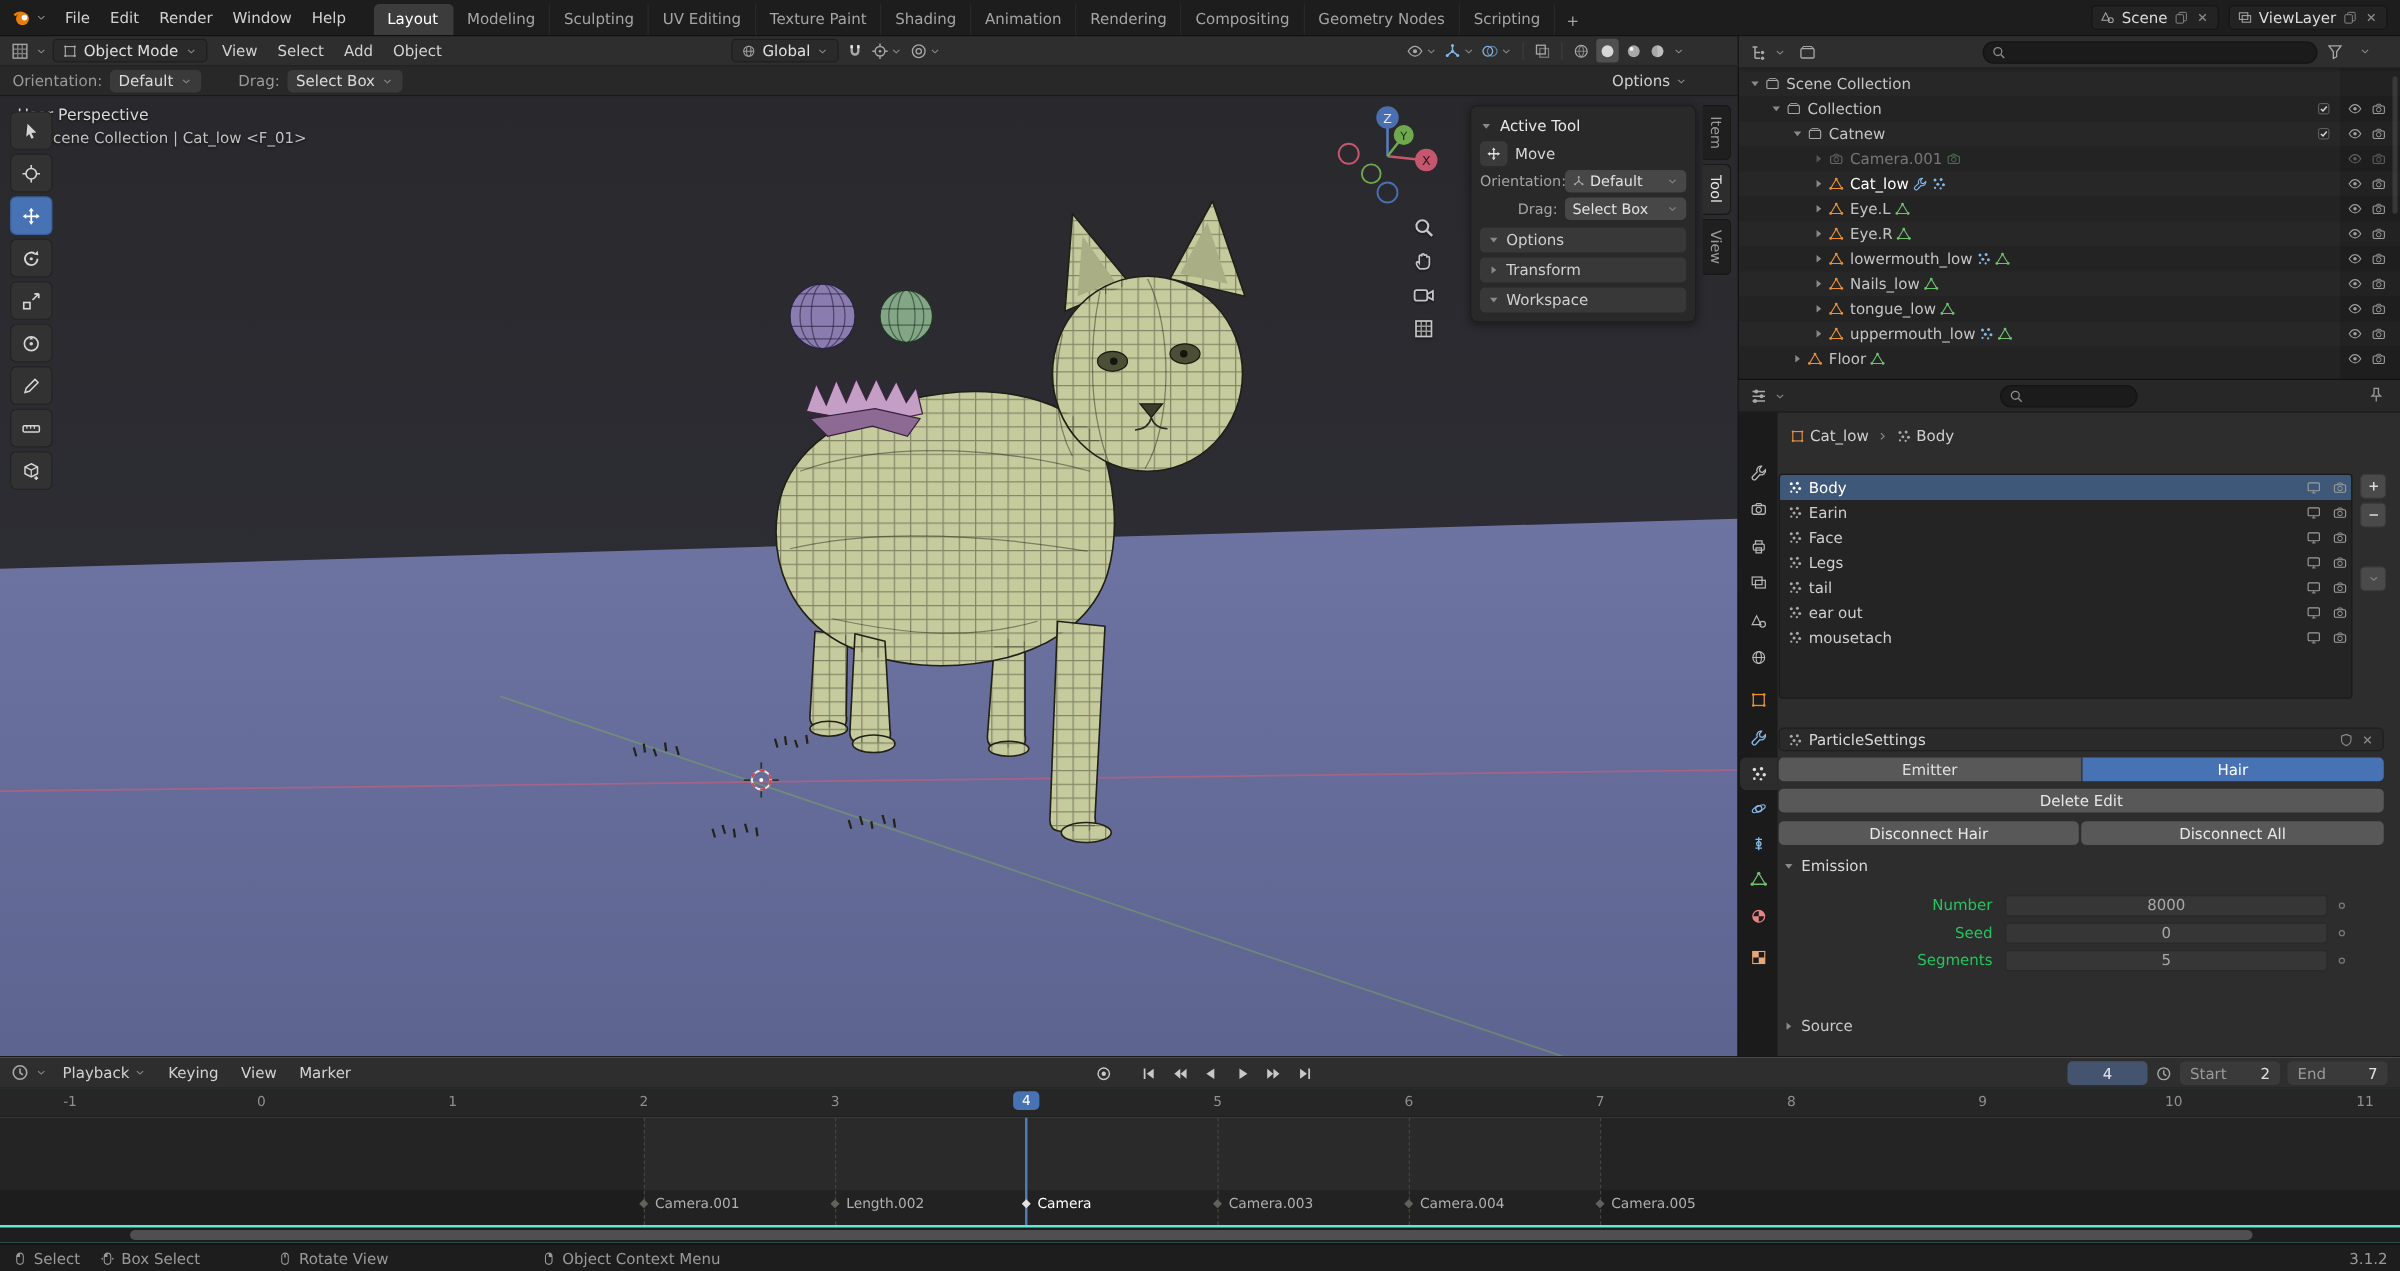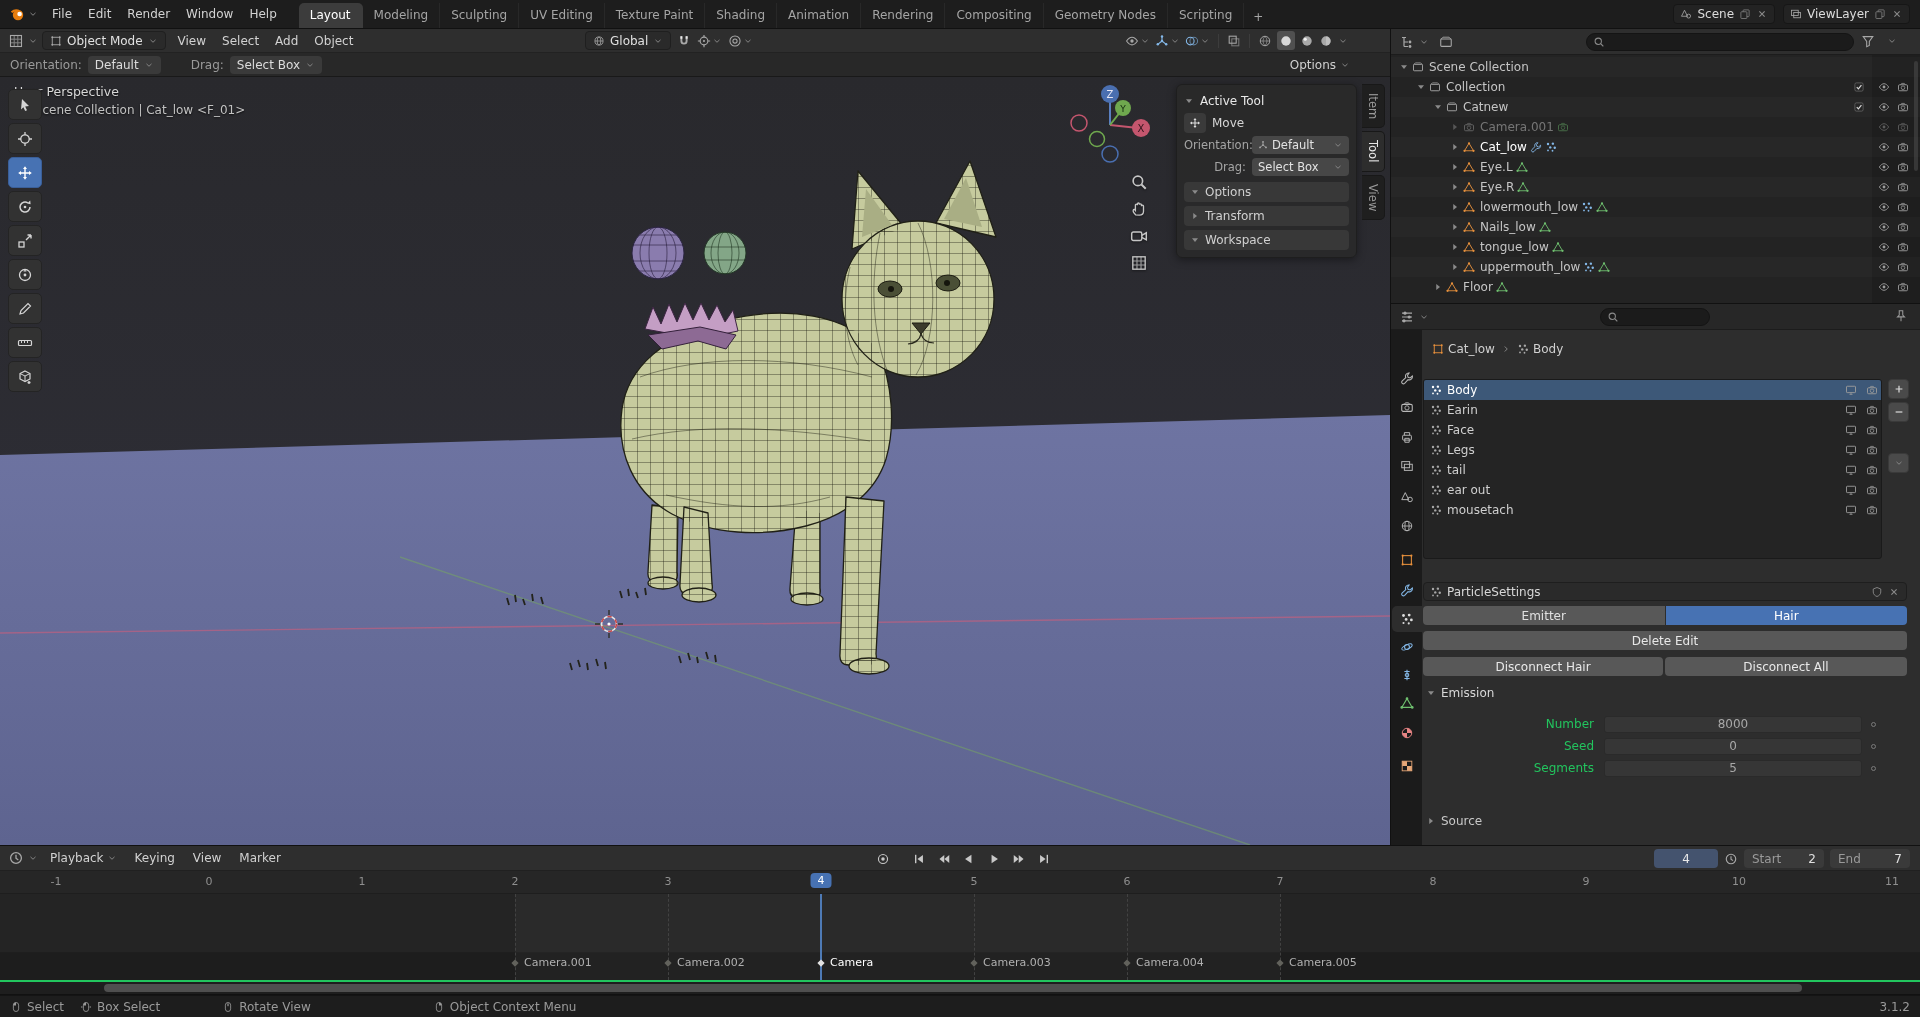--- a/index.html
+++ b/index.html
@@ -96,21 +96,21 @@
   #pdisc1{left:1px;top:327px;width:240px}
   #pdisc2{left:243px;top:327px;width:242px}
   #pemhead{left:4px;top:356px;display:flex;align-items:center;gap:5px;color:#d8d8d8}
   #emission-fields{left:1px;top:383px;width:484px}
   .efield{display:flex;align-items:center;height:22px}
   .eflabel{width:181px;text-align:right;padding-right:10px;color:#22c55e}
   .efbox{width:258px;height:17px;background:#363636;border:1px solid #2a2a2a;border-radius:3px;display:flex;align-items:center;justify-content:center;color:#a8a8a8}
   .efdot{margin-left:9px;width:5px;height:5px;border:1px solid #7a7a7a;border-radius:50%}
   #psrchead{left:4px;top:484px;display:flex;align-items:center;gap:5px;color:#c8c8c8}
   
-  #timeline{position:absolute;left:0;top:846px;width:1920px;height:148px;background:#22c55e}
+  #timeline{position:absolute;left:0;top:846px;width:1920px;height:148px;background:#5eead4}
   .tlheader{height:25px;background:#2e2e2e;border-bottom:1px solid #202020;position:relative;display:flex;align-items:center;padding:0 8px;gap:4px}
   #tl-right{position:absolute;right:10px;top:3px;display:flex;align-items:center;gap:6px}
   .tl-field{height:19px;background:#3a3a3a;border-radius:4px;display:flex;align-items:center;padding:0 8px;gap:6px}
   .tl-field .lab{color:#9a9a9a}.tl-field .val{color:#e0e0e0;margin-left:auto}
   #framefield{width:64px;background:#44536e;justify-content:center;color:#e8e8e8}
   .transport{position:absolute;left:872px;top:3px;display:flex;align-items:center;gap:3px}
   .tr-btn{width:22px;height:19px;display:flex;align-items:center;justify-content:center;color:#c8c8c8;border-radius:3px}
   .tr-gap{width:8px}
   #tlruler{position:absolute;left:0;top:25px;width:1920px;height:23px;background:#262626;border-bottom:1px solid #1e1e1e}
   .fnum{position:absolute;top:4px;transform:translateX(-50%);font-size:11px;color:#8f8f8f}
@@ -1812,21 +1812,21 @@
           </svg>
         </span>
         <span>Camera.001</span>
       </div>
       <div class="marker" style="left: 663px;">
         <span class="icon i10">
           <svg viewBox="0 0 16 16">
             <path d="M8 2.2 L13.8 8 L8 13.8 L2.2 8 Z" fill="currentColor"></path>
           </svg>
         </span>
-        <span>Camera.002</span>
+        <span>Length.002</span>
       </div>
       <div class="marker selected" style="left: 816px;">
         <span class="icon i10">
           <svg viewBox="0 0 16 16">
             <path d="M8 2.2 L13.8 8 L8 13.8 L2.2 8 Z" fill="currentColor"></path>
           </svg>
         </span>
         <span>Camera</span>
       </div>
       <div class="marker" style="left: 969px;">

